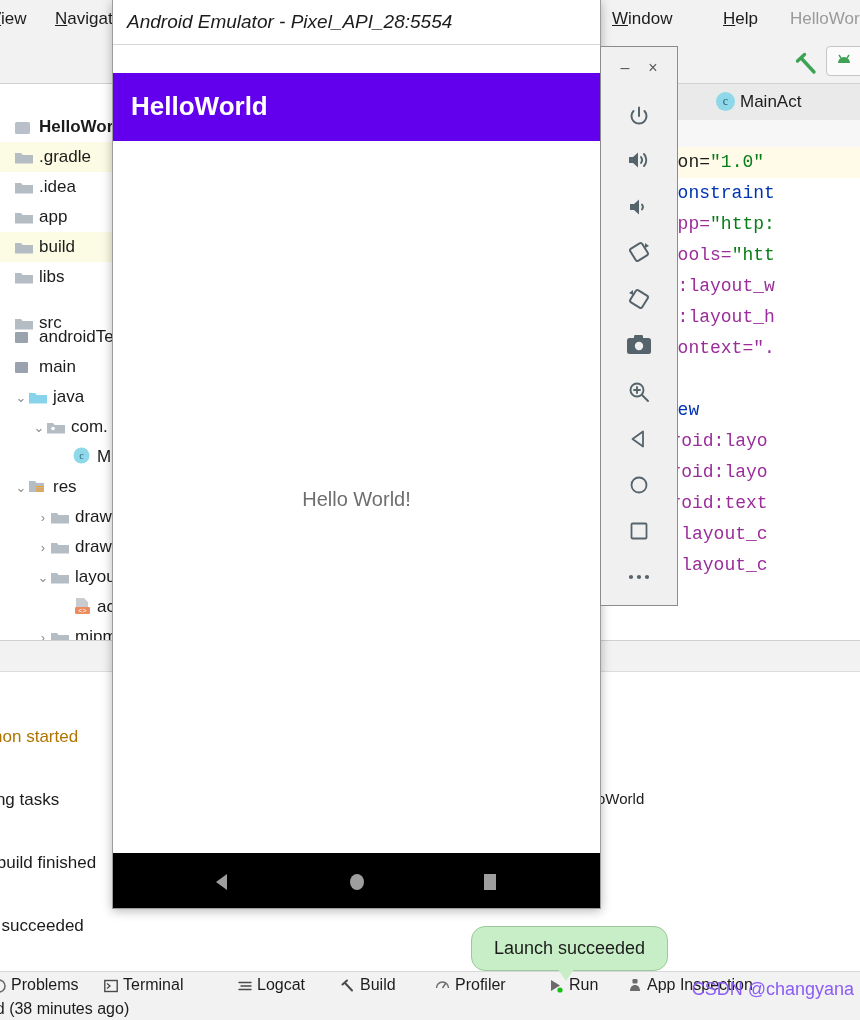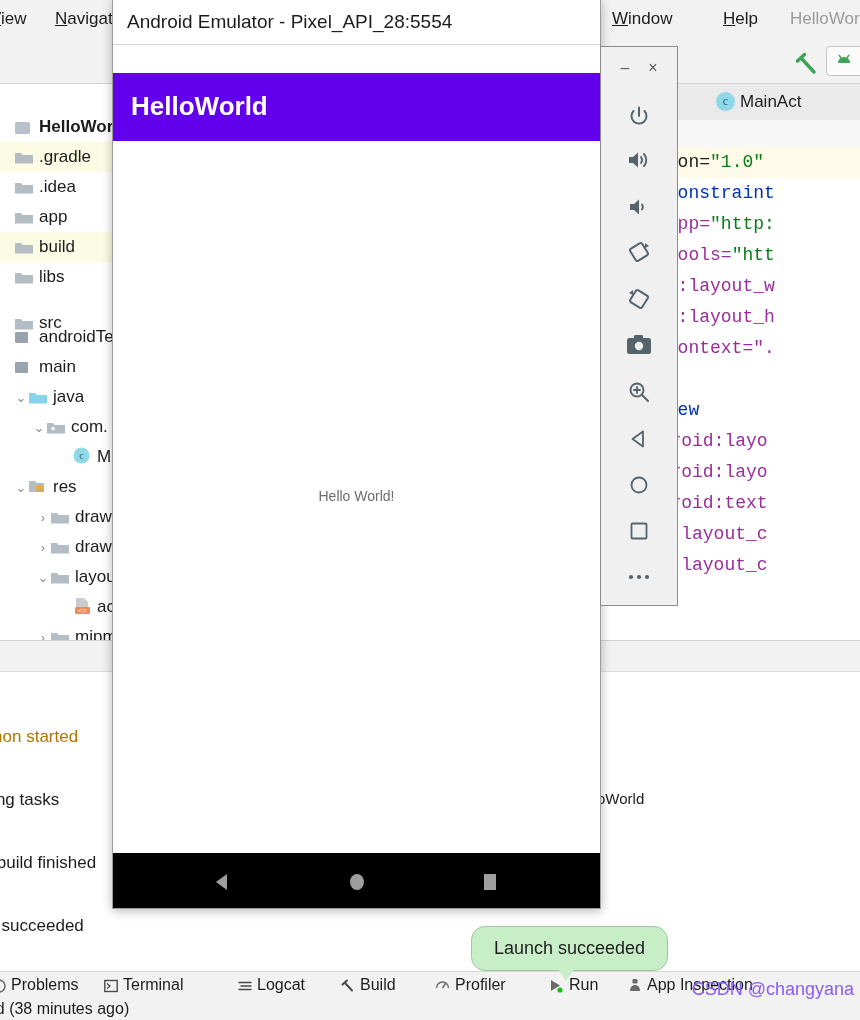--- a/index.html
+++ b/index.html
@@ -328,20 +328,21 @@
     box-shadow: 0 2px 10px rgba(0,0,0,0.28);
     z-index: 20;
     overflow: hidden;
   }
   #emulator-titlebar {
     position: absolute;
     top: 0; left: 0; right: 0;
     height: 44px;
     background: #ffffff;
     border-bottom: 1px solid #d6d6d6;
+    font-style: italic;
   }
   #emulator-title {
     position: absolute;
     top: 11px;
     left: 14px;
     font-size: 19px;
     color: #1c1c1c;
     white-space: nowrap;
   }
   #device-statusbar {
@@ -383,21 +384,21 @@
     position: absolute;
     top: 141px; left: 0; right: 0;
     height: 712px;
     background: #ffffff;
   }
   #hello-world-text {
     position: absolute;
     width: 100%;
     top: 347px;
     text-align: center;
-    font-size: 14px;
+    font-size: 20px;
     color: #6e6e6e;
   }
   #device-navbar {
     position: absolute;
     bottom: 0; left: 0; right: 0;
     height: 55px;
     background: #000000;
   }
   .navbtn {
     position: absolute;

